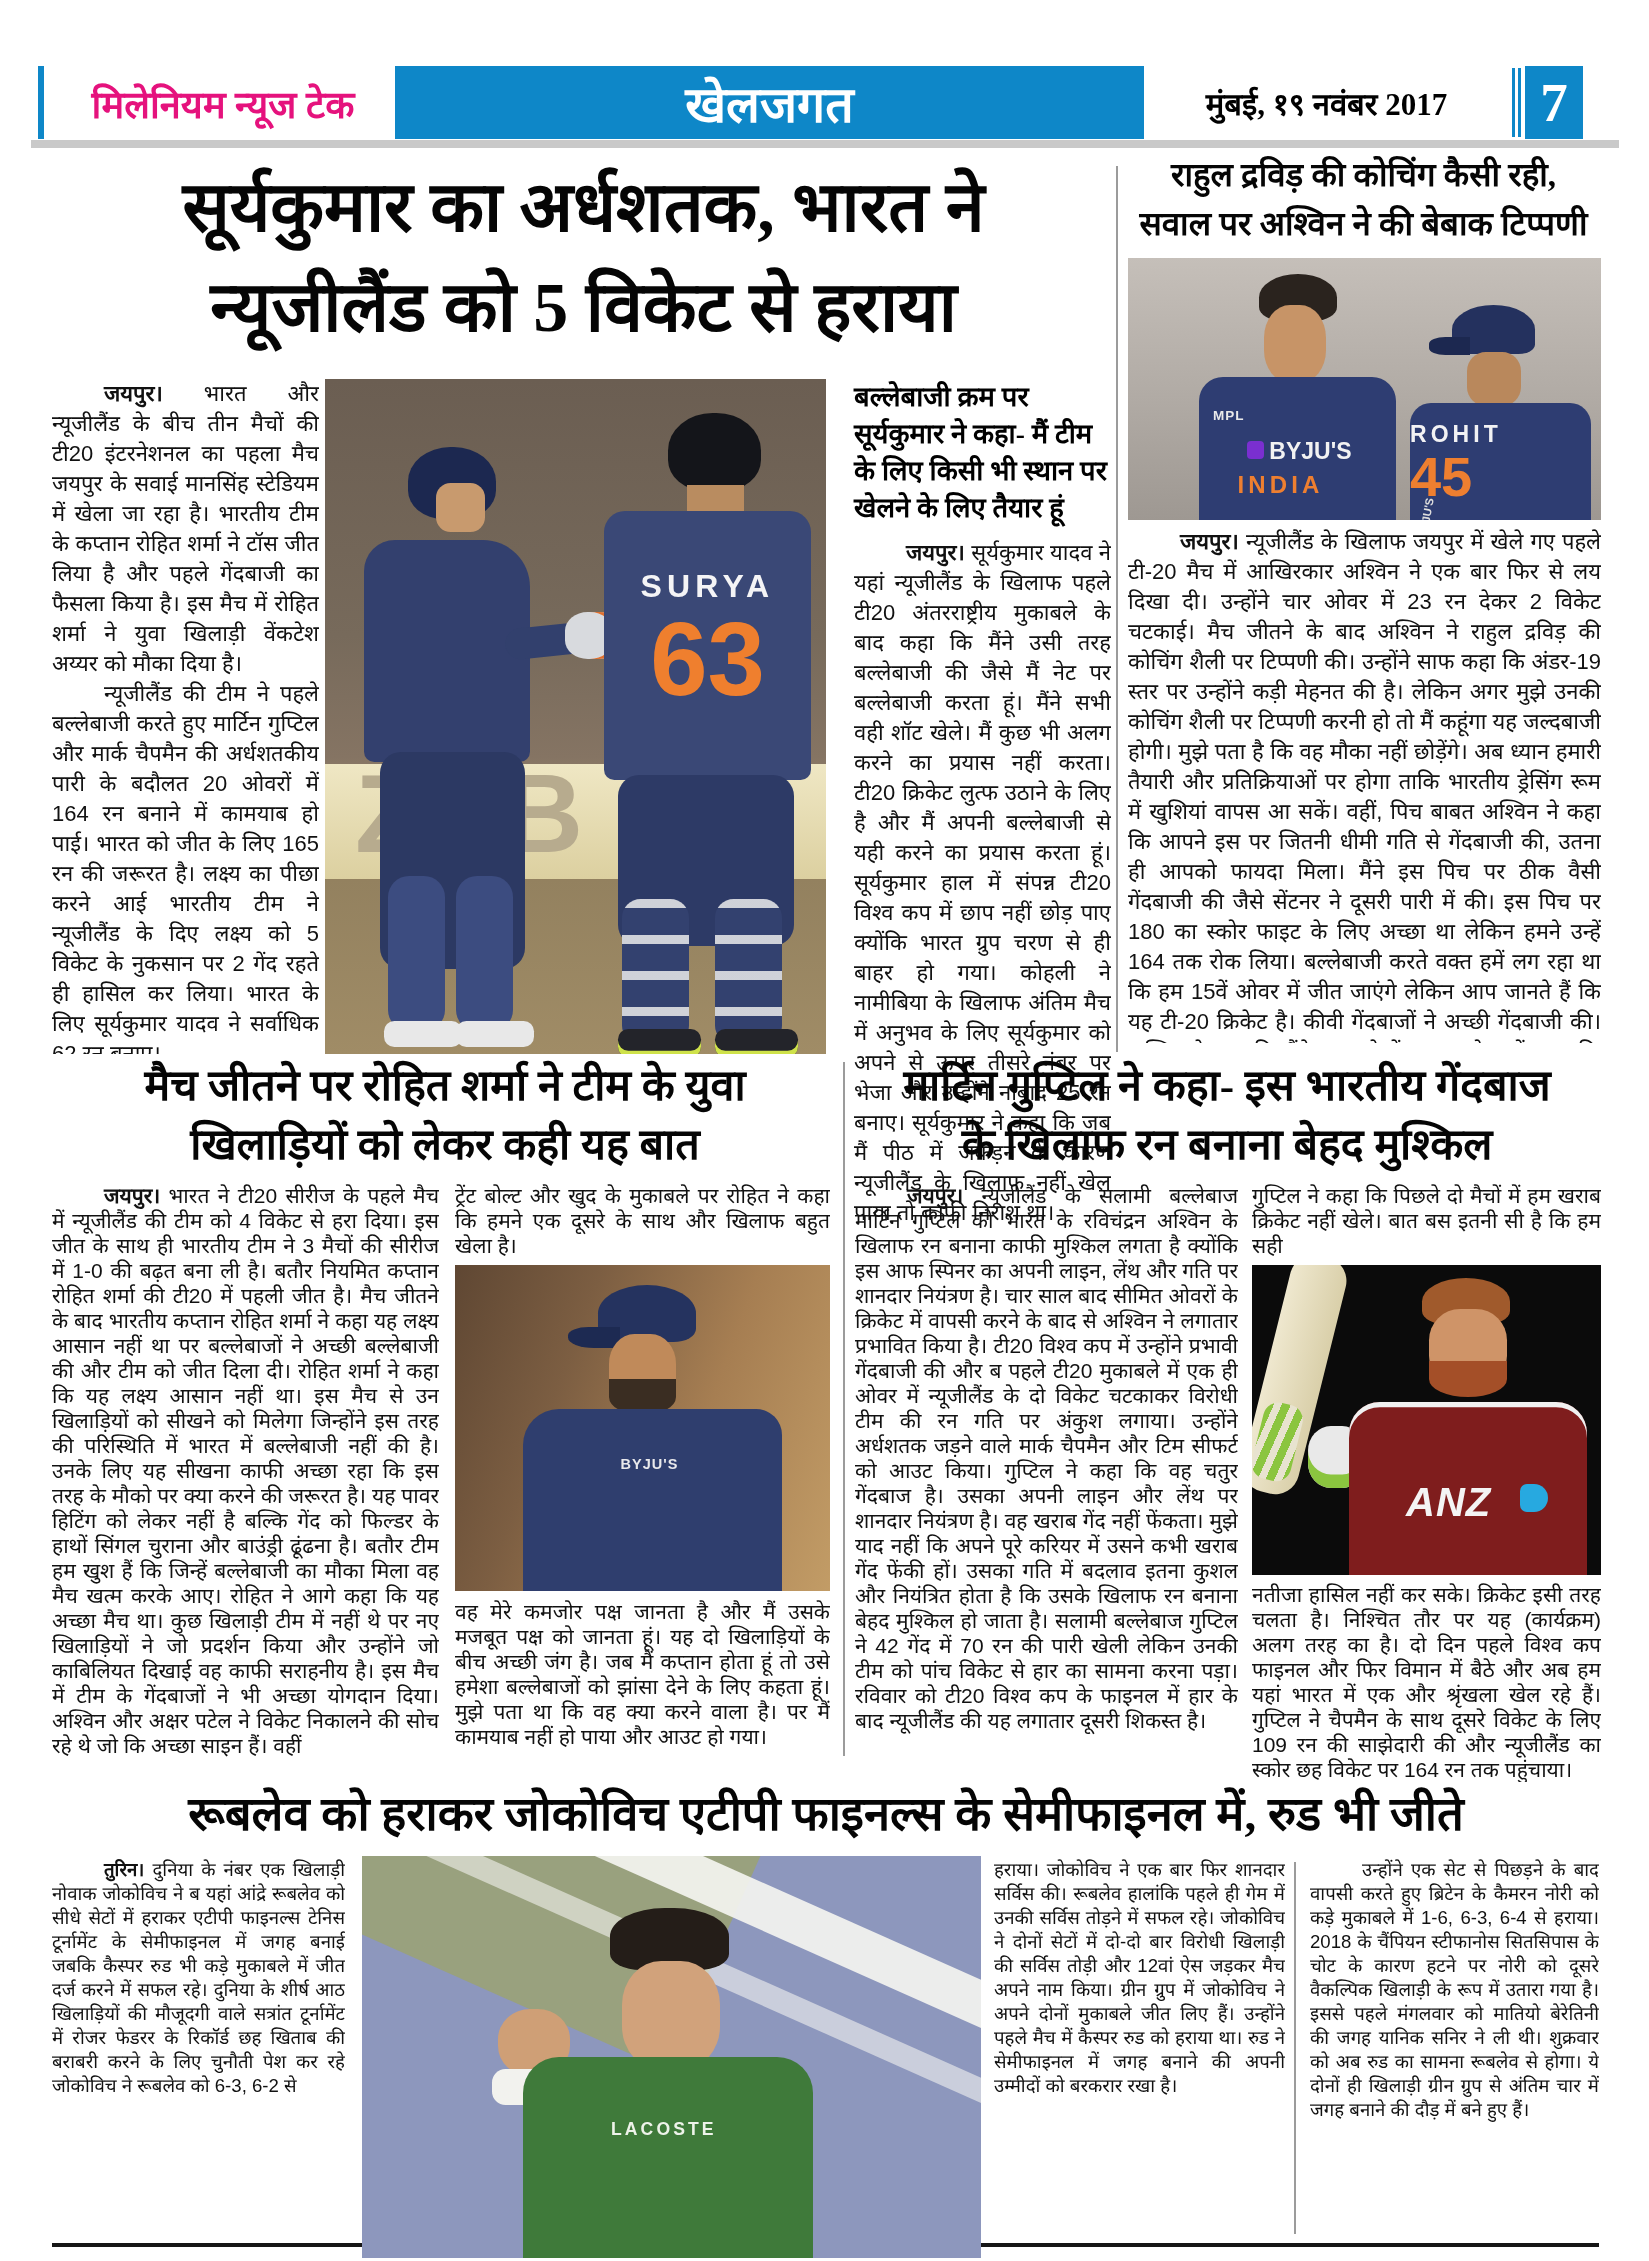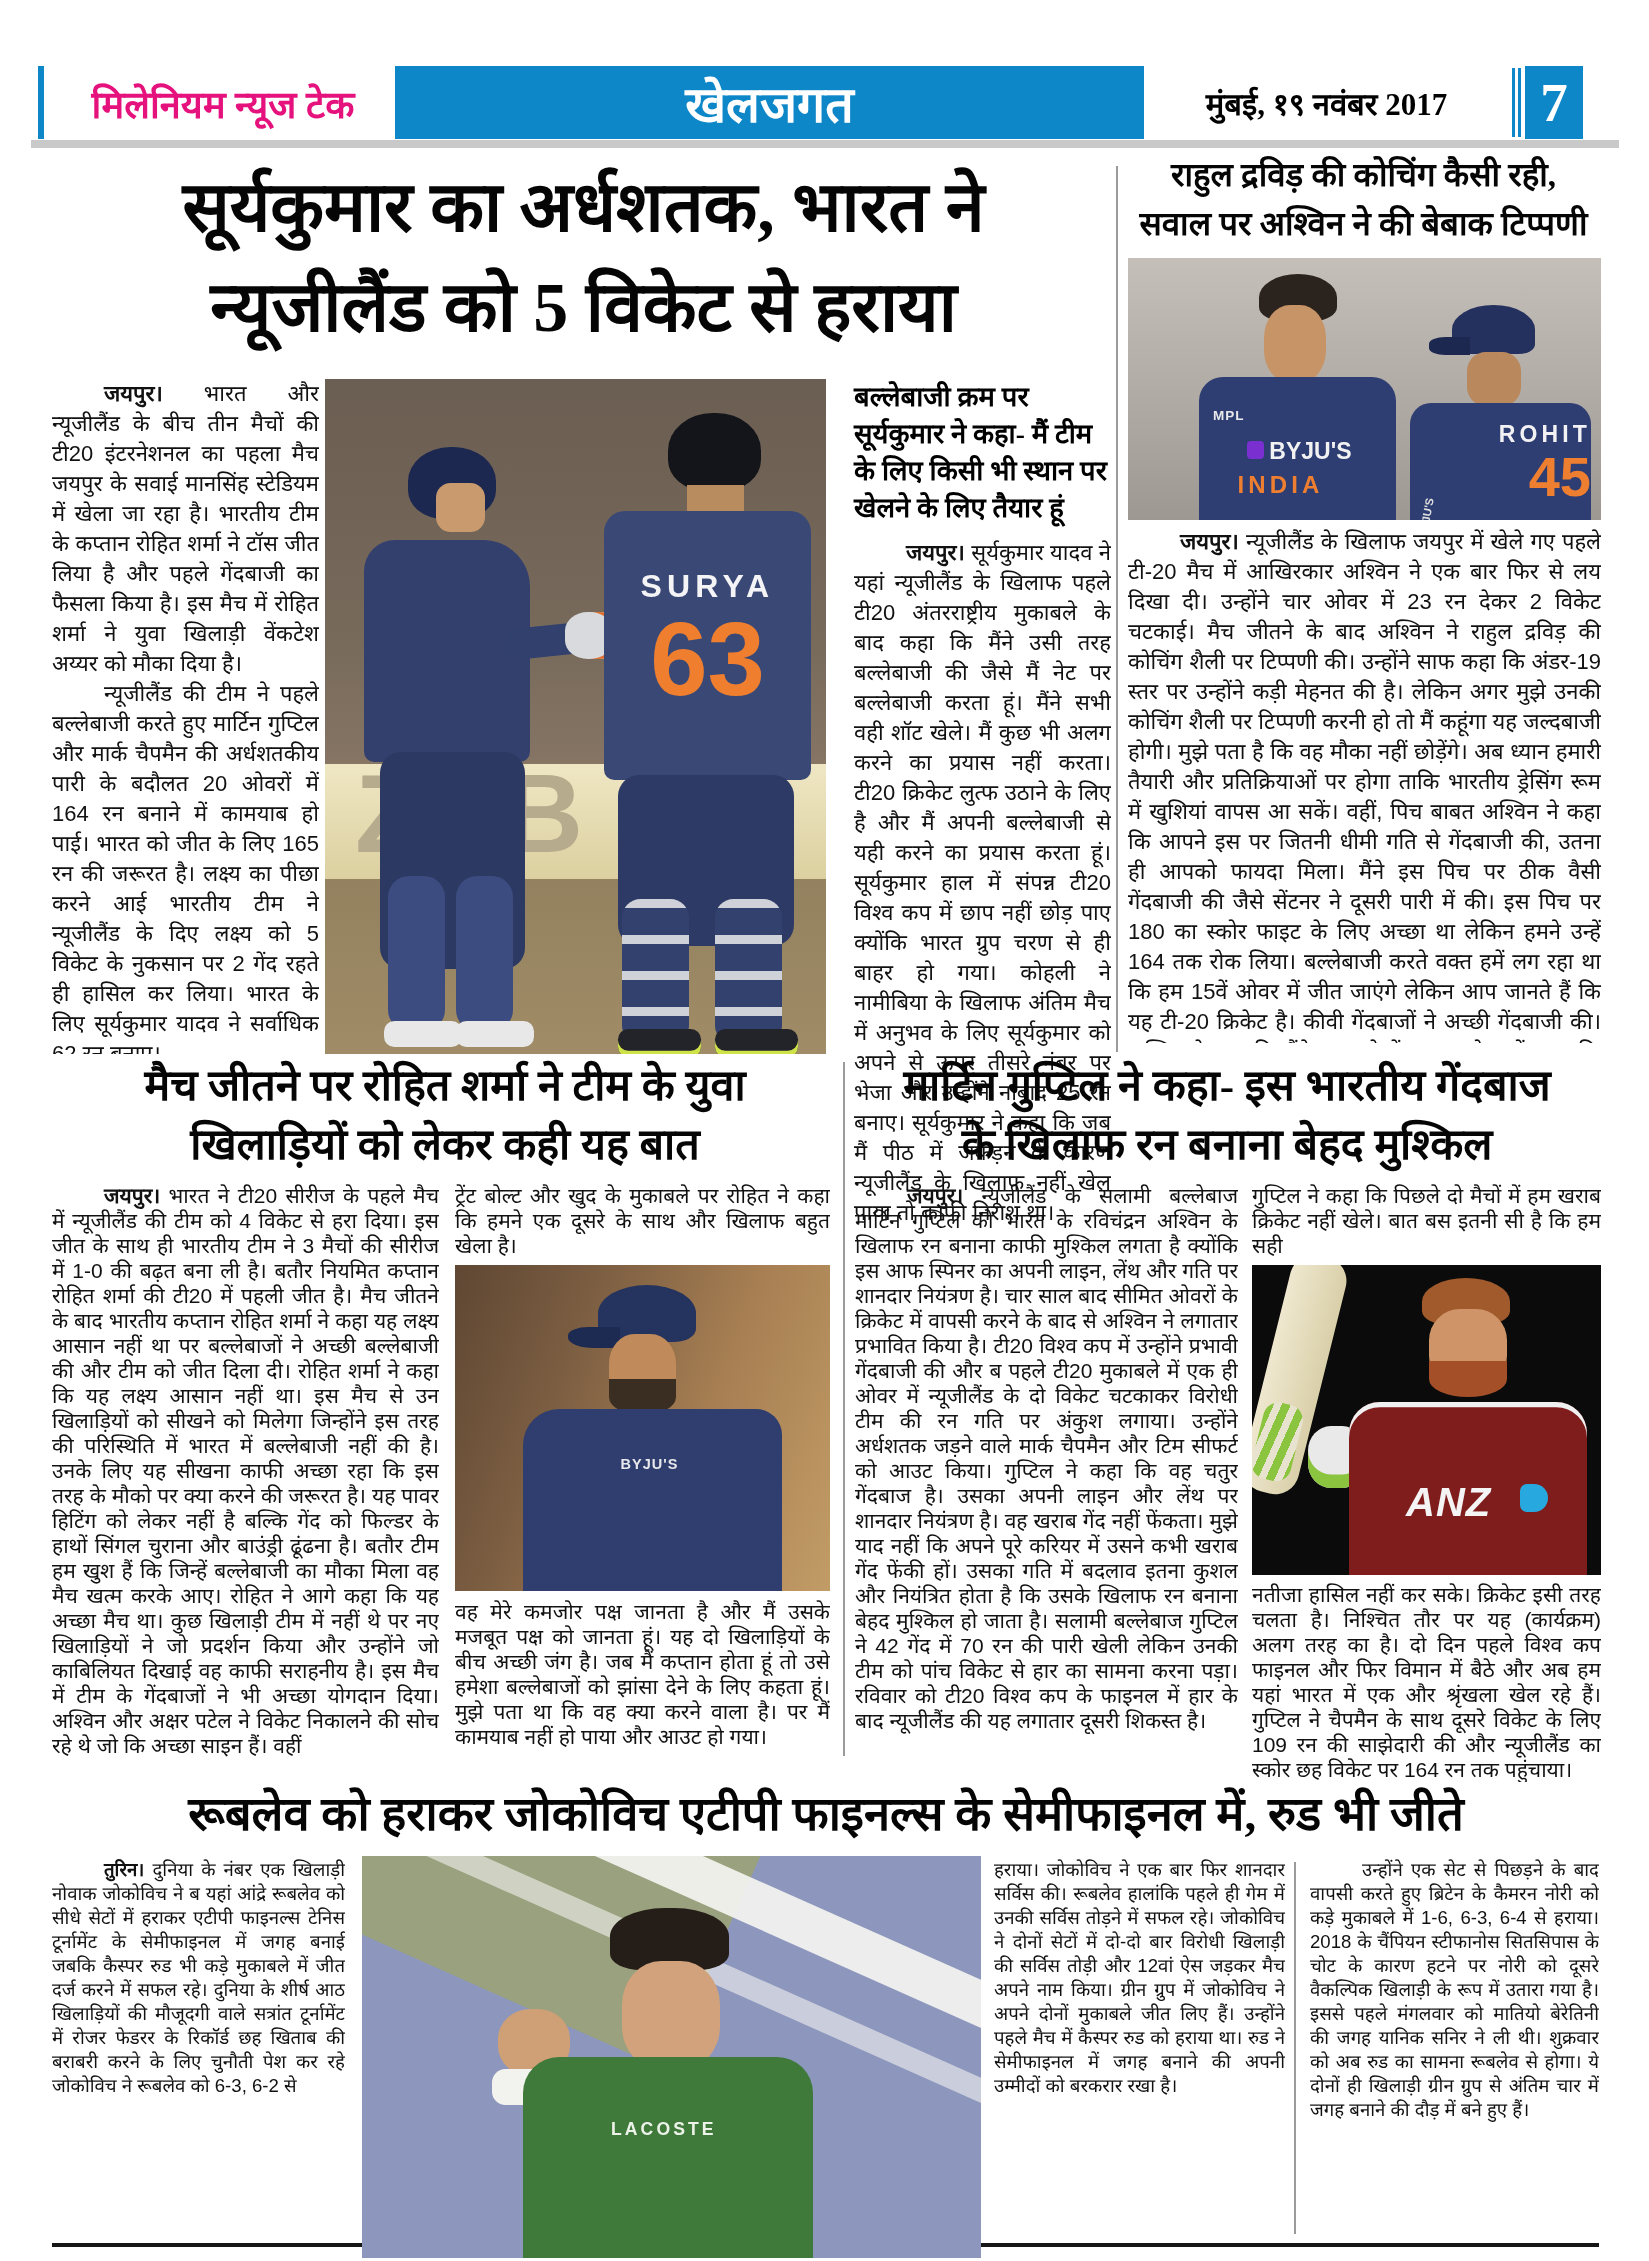--- a/index.html
+++ b/index.html
@@ -93,21 +93,21 @@
   .ph2 .ash .face{left:32%;top:31px;width:62px;height:78px;border-radius:42%;background:#c79467;}
   .ph2 .ash .torso{left:2%;top:103px;width:197px;height:145px;background:#2e3d72;border-radius:24px 24px 0 0;}
   .ph2 .mpl{position:absolute;left:14.5px;top:31px;color:#e9e9e9;font-size:13.5px;font-weight:bold;letter-spacing:1px;}
   .ph2 .byjus{position:absolute;left:48px;top:61px;color:#f2f2f2;font-size:23px;font-weight:bold;}
   .ph2 .byjus i{display:inline-block;width:17.6px;height:17.6px;background:#7a2fd0;border-radius:4.1px;margin-right:5.2px;font-style:normal;}
   .ph2 .india{position:absolute;left:39px;top:94px;color:#ee7f30;font-size:24px;font-weight:bold;letter-spacing:4.1px;}
   .ph2 .roh{right:2%;top:18%;width:40%;height:82%;}
   .ph2 .roh .cap{position:absolute;left:26%;top:0;width:83px;height:49px;background:#24315e;border-radius:50% 50% 20% 20%;}
   .ph2 .roh .brim{position:absolute;left:14%;top:32px;width:41px;height:17.6px;background:#1c2850;border-radius:40% 0 0 40%;}
   .ph2 .roh .face{left:34%;top:47px;width:54px;height:54px;border-radius:35%;background:#b9885c;}
-  .ph2 .roh .torso{left:4%;top:98px;width:181px;height:119px;background:#2e3d72;border-radius:21px 21px 0 0;text-align:right;}
+  .ph2 .roh .torso{left:4%;top:98px;width:181px;height:119px;background:#2e3d72;border-radius:21px 21px 0 0;text-align:left;}
   .ph2 .rname{display:block;margin-top:17.6px;color:#f2f2f4;font-weight:bold;font-size:23px;letter-spacing:4.1px;}
   .ph2 .rnum{display:block;color:#ee7f30;font-weight:bold;font-size:56px;line-height:58px;}
   .ph2 .sleeve{position:absolute;left:-4.1px;top:109px;color:#ddd;font-size:11.4px;font-weight:bold;transform:rotate(-80deg);}
   .ph3{width:375px;height:326px;margin-top:7.2px;position:relative;background:linear-gradient(110deg,#5f4733 0%,#7c5e42 30%,#a67e52 62%,#c29c66 100%);}
   .ph3 .cap{position:absolute;left:38%;top:6%;width:98px;height:57px;background:#25335f;border-radius:52% 52% 24% 24%;}
   .ph3 .brim{position:absolute;left:30%;top:19%;width:52px;height:21px;background:#1d2a52;border-radius:40% 0 0 50%;}
   .ph3 .face{position:absolute;left:41%;top:21%;width:67px;height:78px;border-radius:38%;background:#c08a5a;}
   .ph3 .beard{position:absolute;left:41%;top:35%;width:67px;height:36px;border-radius:0 0 50% 50%;background:#3a2d22;}
   .ph3 .torso{position:absolute;left:18%;top:44%;width:259px;height:186px;background:#2f3e6e;border-radius:36px 26px 0 0;}
   .ph3 .byjus-sm{position:absolute;left:98px;top:47px;color:#e9e9ec;font-size:14.5px;font-weight:bold;letter-spacing:1px;}

